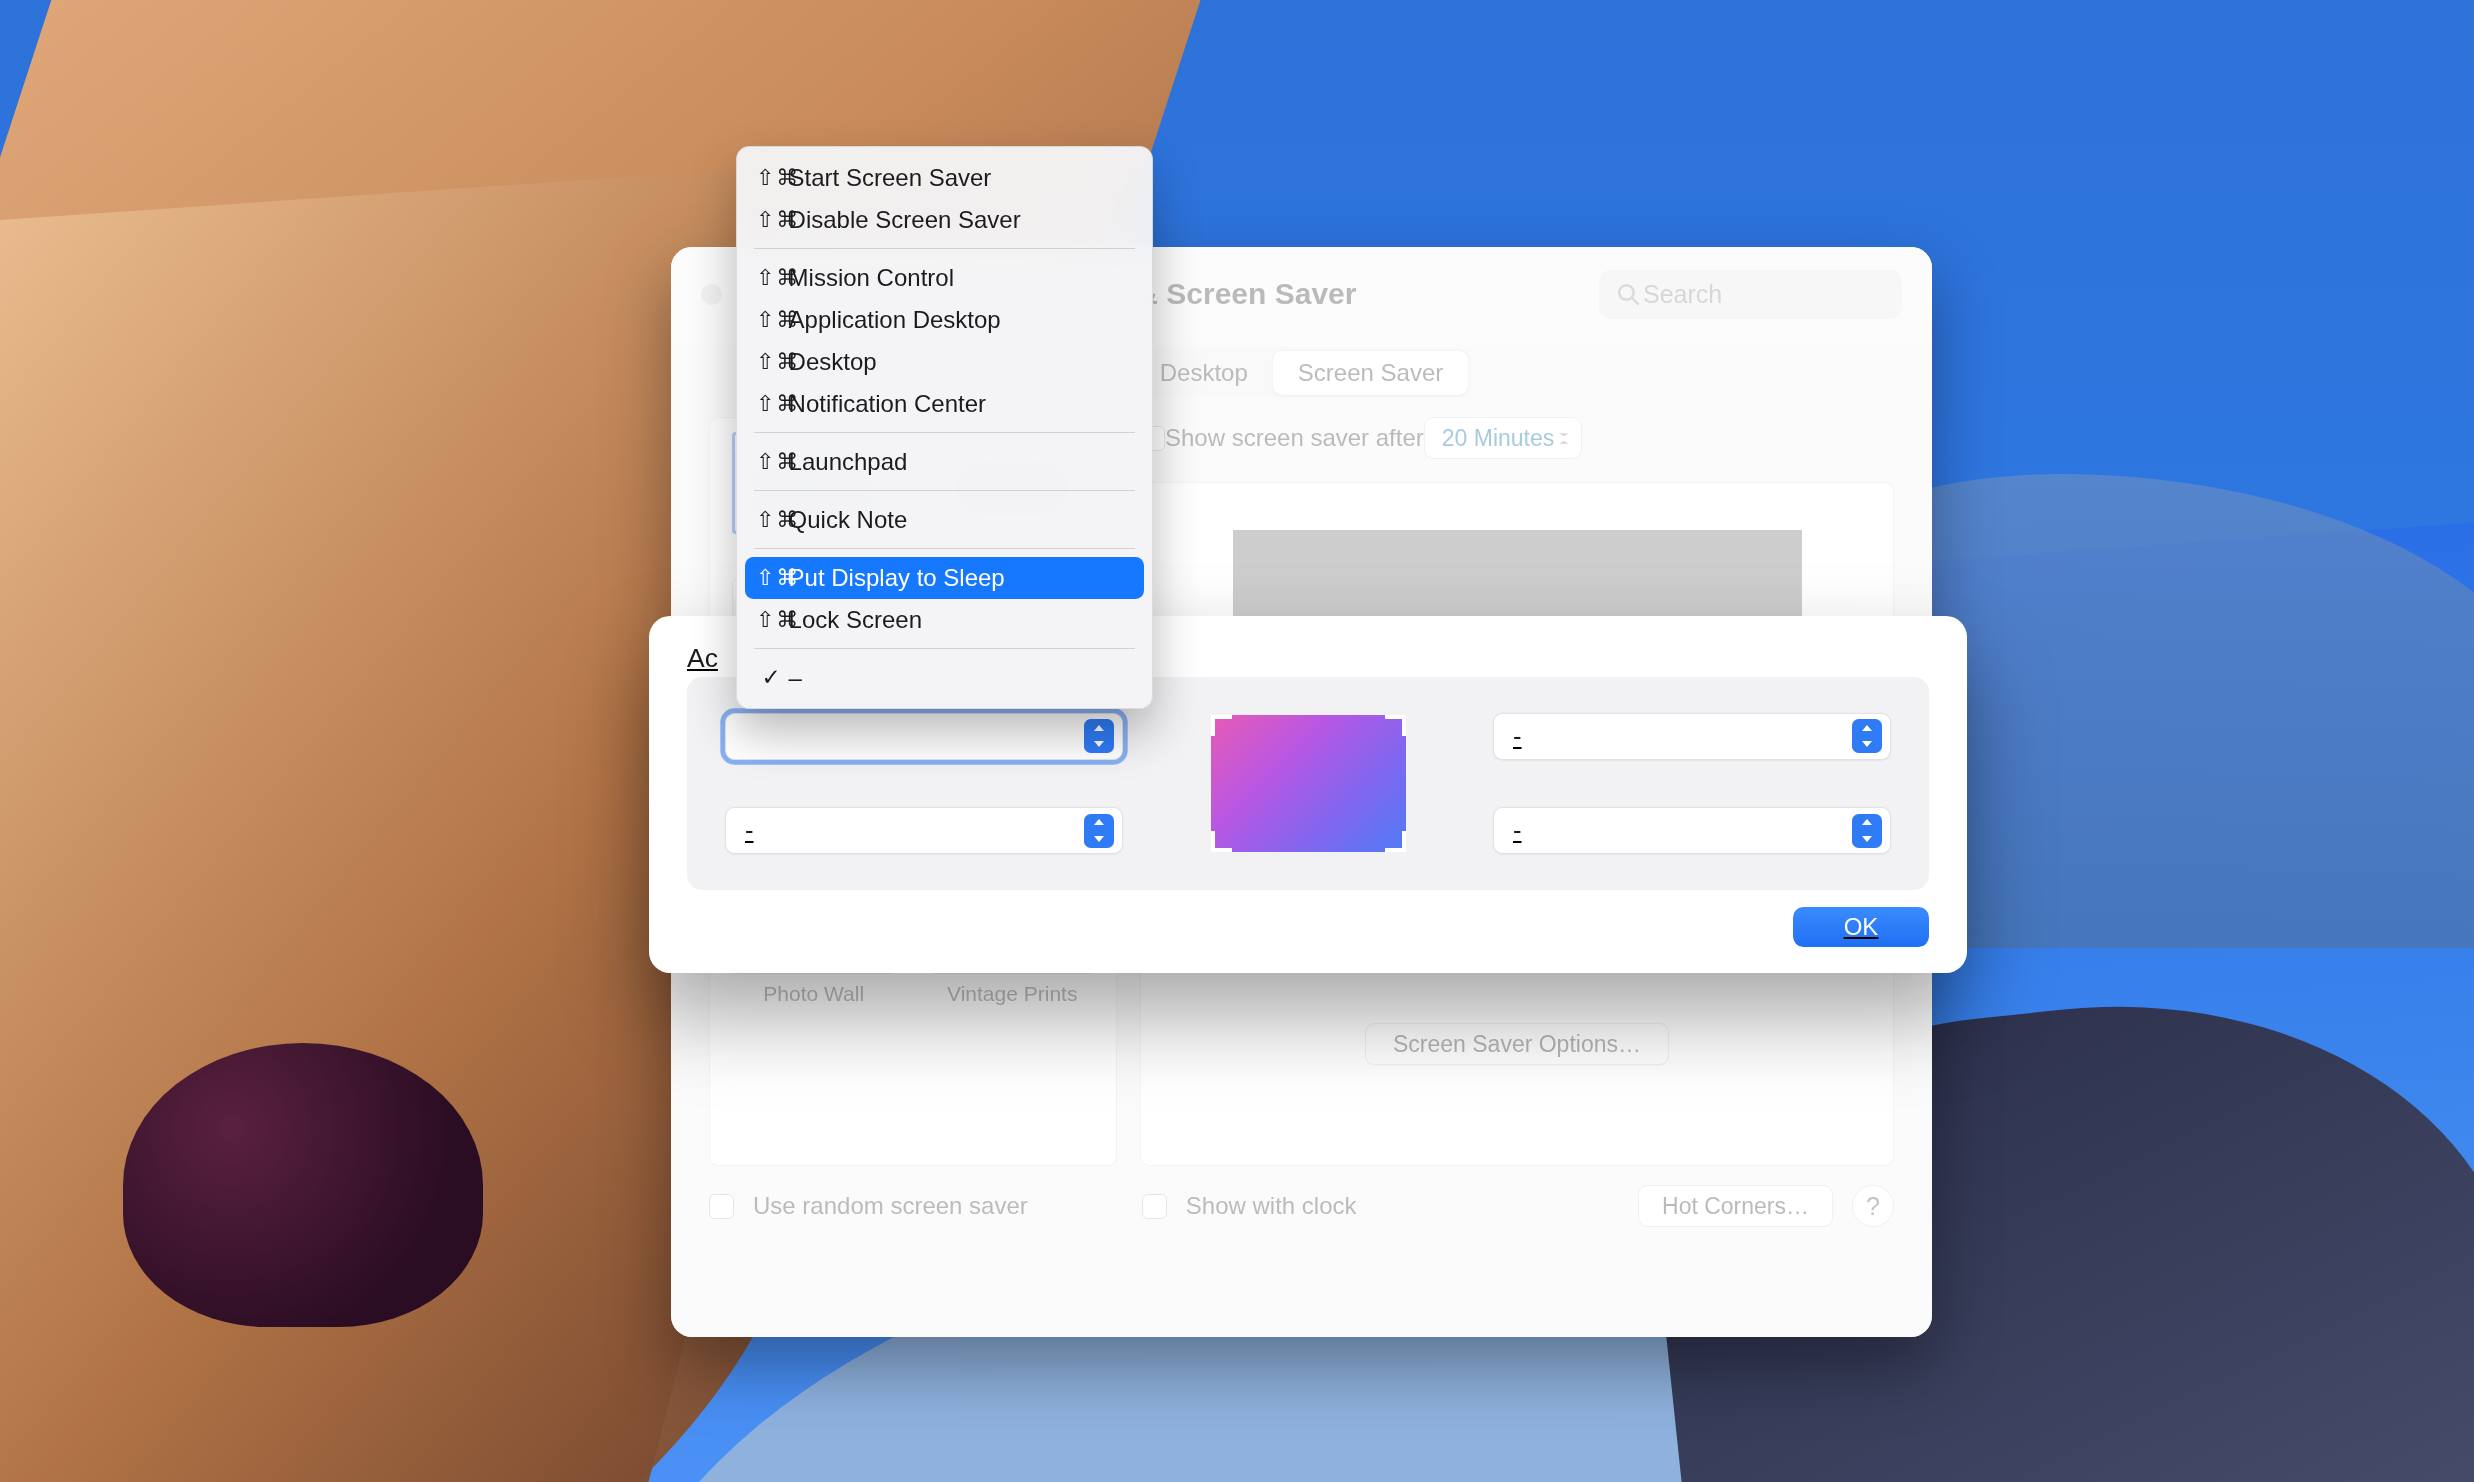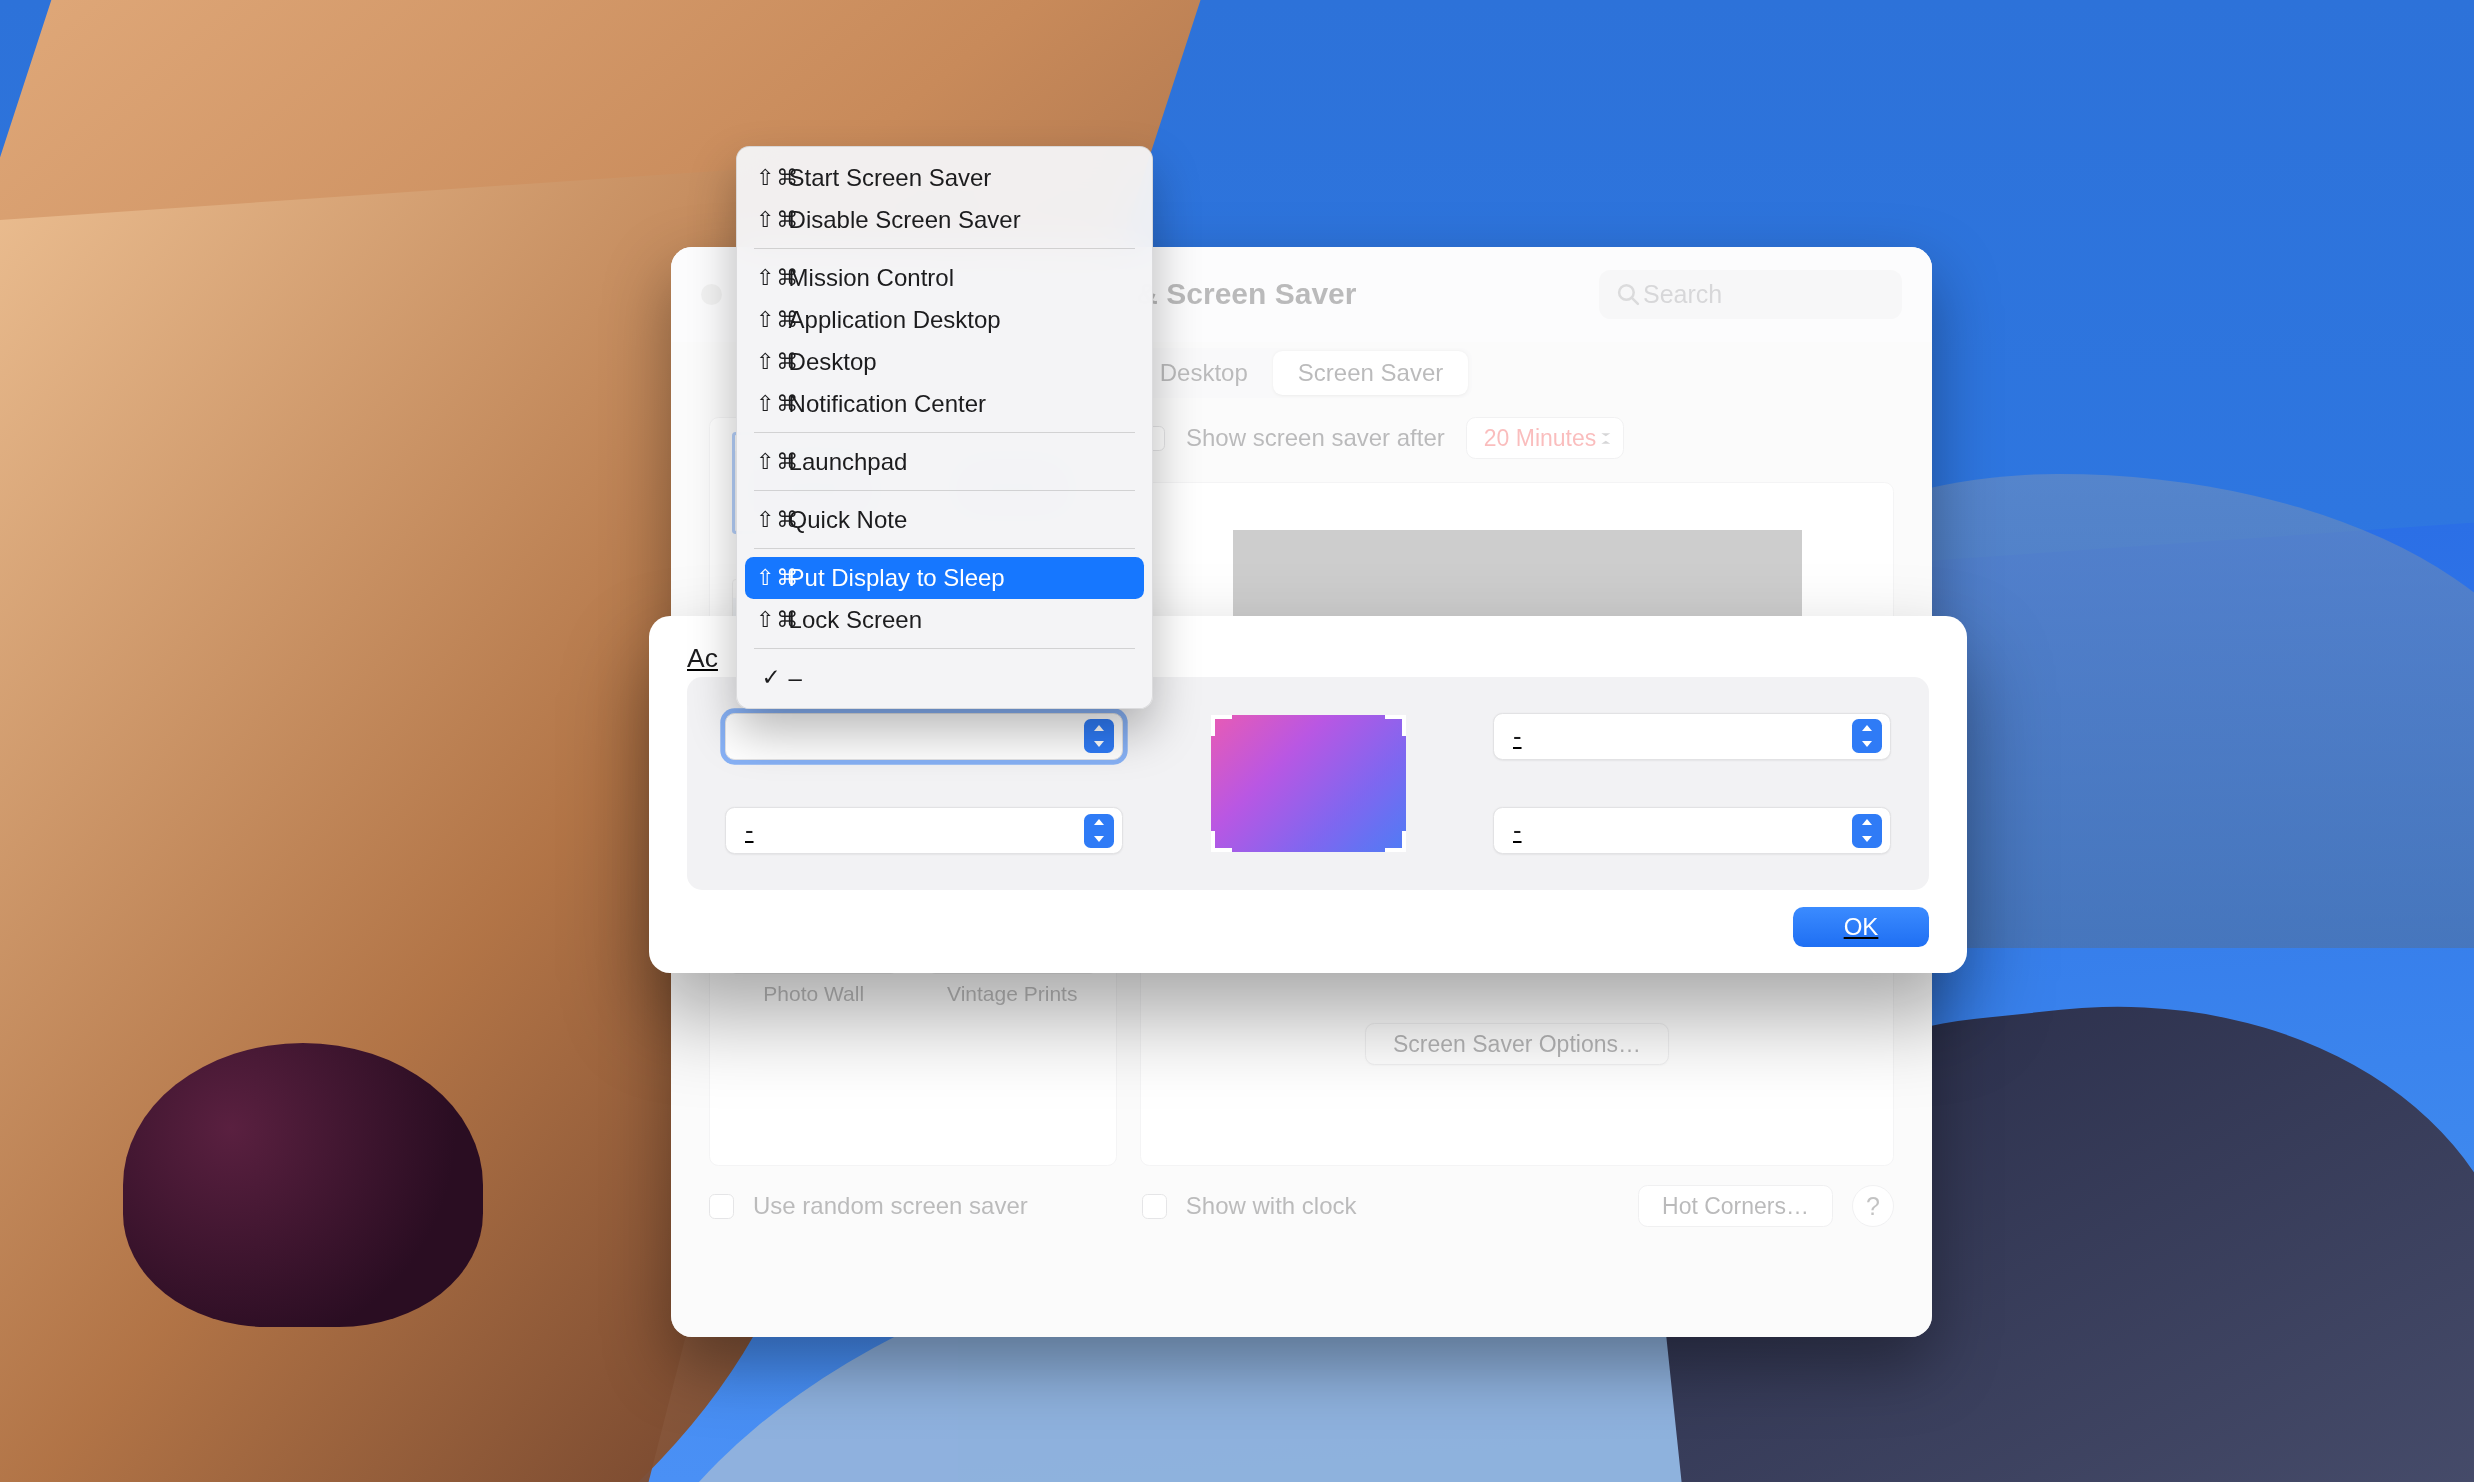--- a/index.html
+++ b/index.html
@@ -62,23 +62,23 @@
   .body-row{ display:flex; padding:19px 38px 0 38px; gap:23px;}
   .saver-list{ width:408px; height:749px; background:#fff; border:0.9px solid #e0e0e2; border-radius:9.5px; overflow:hidden;}
   .saver-grid{ display:grid; grid-template-columns:1fr 1fr; gap:13.3px 21px; padding:13.3px 15px;}
   .saver-item{ display:flex; flex-direction:column; align-items:center; gap:7.6px;}
   .saver-thumb{ width:163px; height:102px; border-radius:3.8px; background:linear-gradient(180deg,#fff 0 18%, #e8eef6 18% 100%); border:0.9px solid #d6d6d8; position:relative; overflow:hidden;}
   .saver-thumb .ph{ position:absolute; inset:15px 21px 21px 21px; background:linear-gradient(180deg,#a8bedb 0%, #6f92bf 60%, #3c5b87 100%); border-radius:1.9px;}
   .saver-thumb.sel{ outline:3.8px solid #2f7bf6; outline-offset:-3.8px;}
   .saver-label{ font-size:21px; color:#424244; white-space:nowrap;}
 
   .preview-col{ flex:1; display:flex; flex-direction:column; gap:23px; }
-  .preview-controls{ display:flex; align-items:center; gap:21px; font-size:24px; color:#3b3b3d;}
+  .preview-controls{ display:flex; align-items:center; font-size:24px; color:#3b3b3d;}
   .chkbox{ width:25px; height:25px; border:1.9px solid #b6b6b9; border-radius:5.7px; background:#fff;}
-  .dd-small{ height:42px; background:#fff; border:0.9px solid #d7d7da; border-radius:9.5px; display:flex; align-items:center; padding:0 26.5px 0 17px; font-size:23px; color:#ef4444; position:relative;}
+  .dd-small{ height:42px; background:#fff; border:0.9px solid #d7d7da; border-radius:9.5px; display:flex; align-items:center; padding:0 26.5px 0 17px; font-size:23px; color:#0369a1; position:relative;}
   .dd-small::after{ content:""; position:absolute; right:9.5px; top:50%; width:15px; height:15px; transform:translateY(-50%); background:#8a8a8e;
                     clip-path: polygon(50% 35%, 20% 15%, 80% 15%, 50% 35%, 50% 65%, 20% 85%, 80% 85%, 50% 65%);}
   .preview-box{ flex:1; background:#fff; border:0.9px solid #e0e0e2; border-radius:9.5px; display:flex; flex-direction:column; align-items:center; padding:47px 28.4px 28.4px 28.4px;}
   .preview-frame{ width:569px; height:398px; background:#707070;}
   .btn-opts{ margin-top:95px; align-self:center; height:42px; padding:0 26.5px; background:#fff; border:0.9px solid #d6d6d9; border-radius:9.5px; font-size:23px; color:#2c2c2e; box-shadow:0 0.9px 1.9px rgba(0,0,0,.07);}
   .bottom-row{ display:flex; align-items:center; padding:19px 38px 0 38px; gap:19px; font-size:24px; color:#3c3c3e;}
   .btn-hc{ margin-left:auto; height:42px; padding:0 23px; background:#fff; border:0.9px solid #d5d5d8; border-radius:9.5px; font-size:23px; color:#3a3a3c;}
   .btn-help{ width:42px; height:42px; border:0.9px solid #d5d5d8; border-radius:50%; background:#fff; font-size:25px; color:#555;}
 
   

